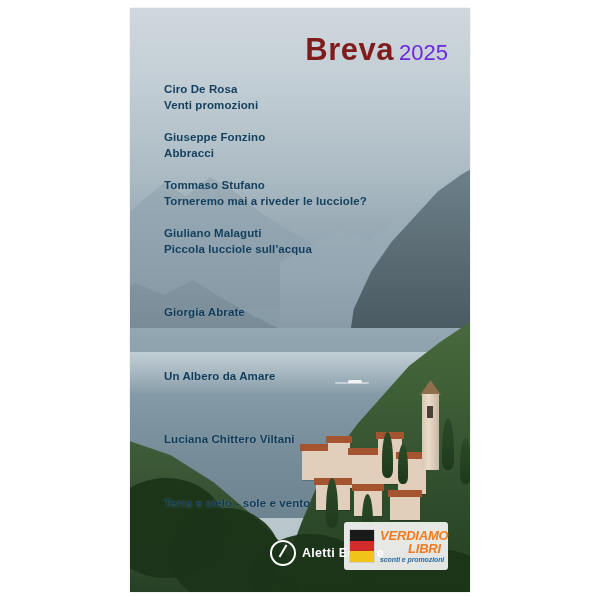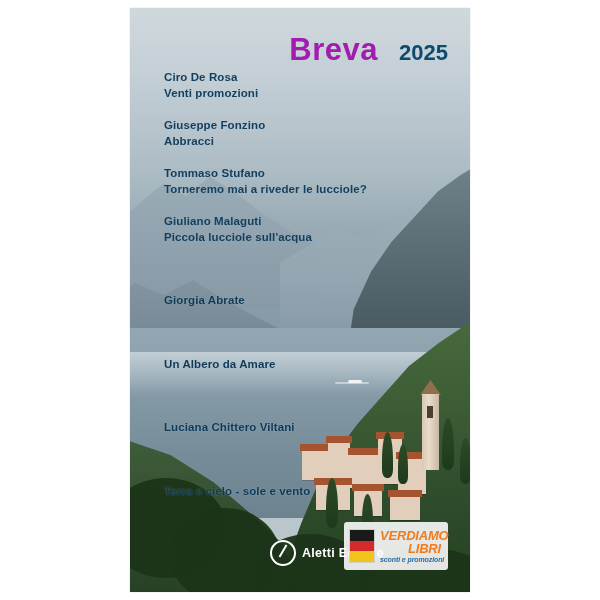--- a/index.html
+++ b/index.html
@@ -231,35 +231,35 @@
     position: absolute;
     right: 22px;
     top: 26px;
     text-align: right;
     line-height: 1;
   }
   .title-main {
     display: inline;
     font-size: 31px;
     font-weight: bold;
-    color: #a21caf;
+    color: #7f1d1d;
     letter-spacing: 0.5px;
   }
   .title-year {
     display: inline;
     font-size: 22px;
-    font-weight: bold;
-    color: #0c4a6e;
-    margin-left: 21px;
+    font-weight: normal;
+    color: #6d28d9;
+    margin-left: 5px;
   }
 
   .toc {
     position: absolute;
     left: 34px;
-    top: 62px;
+    top: 74px;
     width: 260px;
   }
   .entry {
     margin-bottom: 17px;
   }
   .entry-author {
     font-size: 11.5px;
     font-weight: bold;
     color: #123f5e;
     line-height: 1.35;

